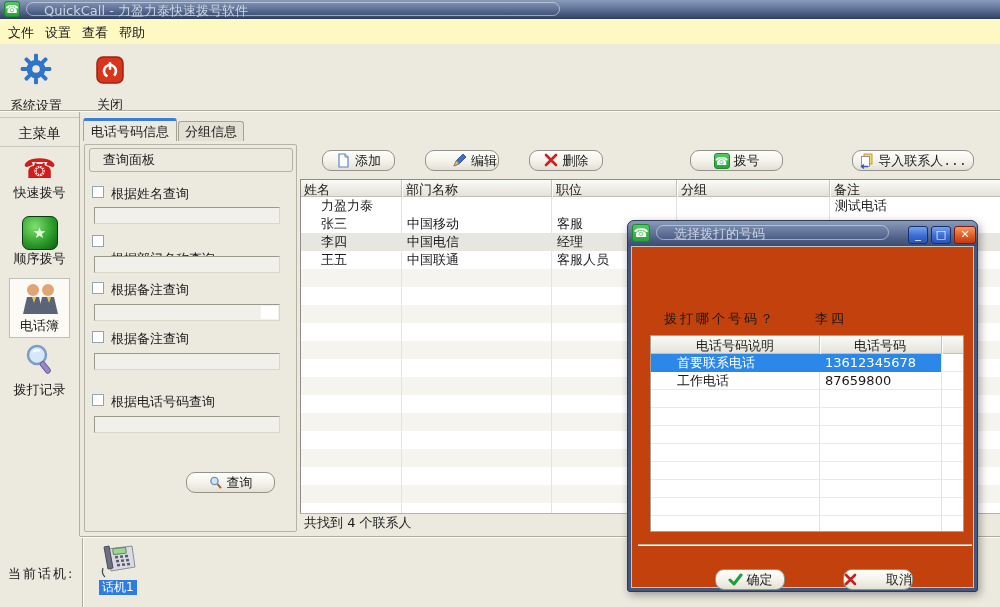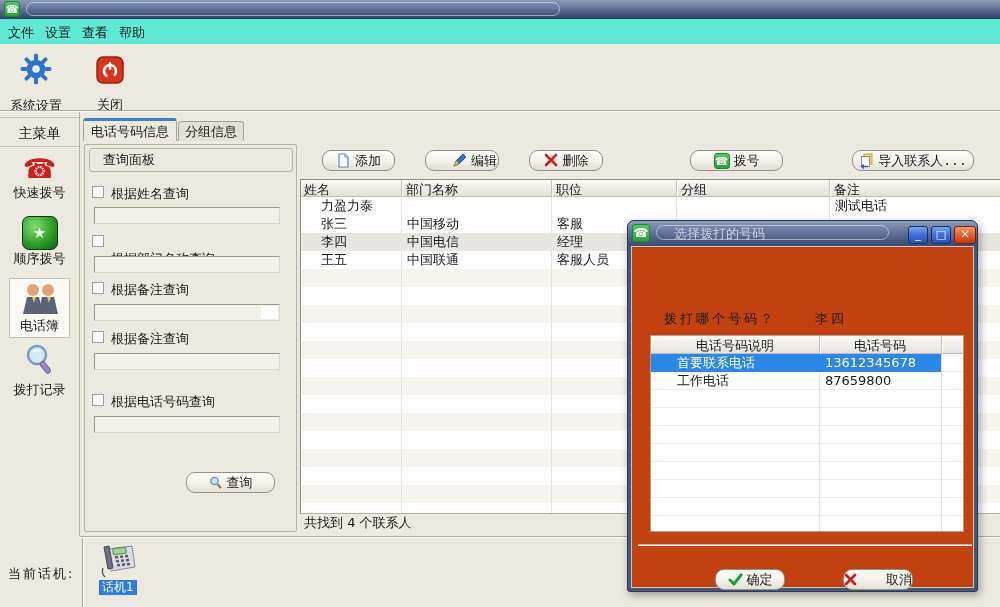--- a/index.html
+++ b/index.html
@@ -25,21 +25,21 @@
 
   .phone-badge {
     display:inline-block; border-radius:3px;
     background:linear-gradient(to bottom,#55c95f,#27a338);
     border:1px solid #1d8a2c; color:#fff; text-align:center;
   }
   .pb-sm { width:16px; height:16px; font-size:11px; line-height:15px; }
   .pb-md { width:18px; height:18px; font-size:12px; line-height:17px; }
 
   
-  .menubar { left:0; top:19px; width:1000px; height:25px; background:#5eead4; }
+  .menubar { left:0; top:19px; width:1000px; height:25px; background:#fef9c3; }
   .menu-item { position:absolute; top:5px; height:17px; padding:0 3px; cursor:default; }
 
   
   .toolbtn { text-align:center; }
   .toolbtn .tb-label { display:block; margin-top:8px; }
   .toolbar-sep { left:0; top:110px; width:1000px; height:2px;
     border-top:1px solid #aeac9f; border-bottom:1px solid #fcfbf6; }
 
   
   .sidebar { left:0; top:112px; width:80px; height:424px; border-right:1px solid #b3b1a4; }
@@ -142,20 +142,21 @@
   
   .icon15 { width:15px; height:15px; display:inline-block; }
   svg { display:block; }
 </style>
 </head>
 <body>
 
 <div class="abs titlebar">
   <span class="abs app-icon phone-badge pb-sm">☎</span>
   <span class="abs title-capsule"></span>
+  <span class="abs title-text">QuickCall - 力盈力泰快速拨号软件</span>
 </div>
 
 <div class="abs menubar">
   <span class="menu-item" style="left:5px">文件</span>
   <span class="menu-item" style="left:42px">设置</span>
   <span class="menu-item" style="left:79px">查看</span>
   <span class="menu-item" style="left:116px">帮助</span>
 </div>
 
 <div class="abs toolbtn" style="left:7px; top:52px; width:58px;">

